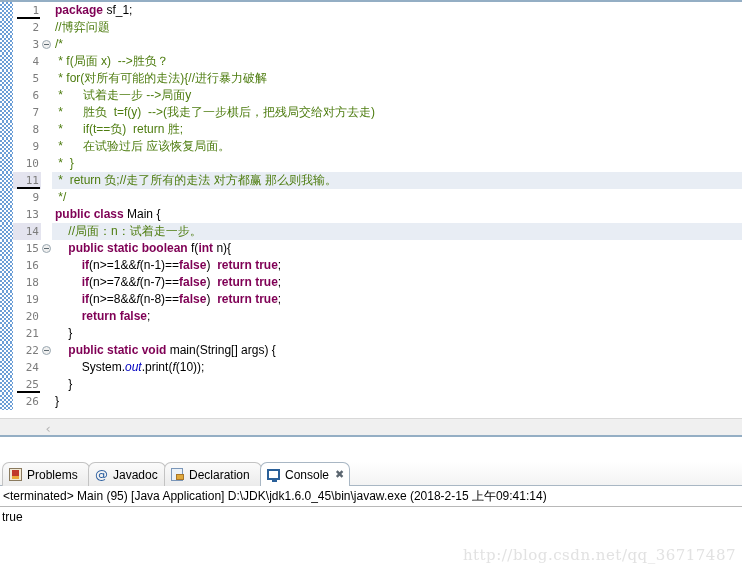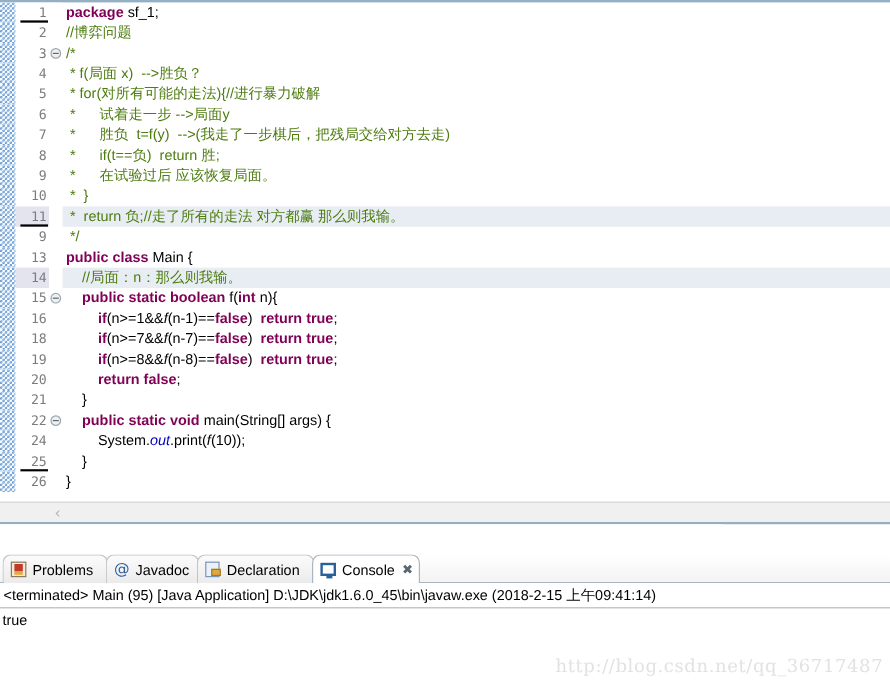--- a/index.html
+++ b/index.html
@@ -374,21 +374,21 @@
       <div class="code-row">
         <div class="ann-ruler"></div>
         <div class="gutter">13</div>
         <div class="fold"></div>
         <div class="code-text"><span class="tok-kw">public class </span><span class="tok-plain">Main {</span></div>
       </div>
       <div class="code-row">
         <div class="ann-ruler"></div>
         <div class="gutter hl">14</div>
         <div class="fold"></div>
-        <div class="code-text hl"><span class="tok-cmt">    //局面：n：那么则我输。</span></div>
+        <div class="code-text hl"><span class="tok-cmt">    //局面：n：试着走一步。</span></div>
       </div>
       <div class="code-row">
         <div class="ann-ruler"></div>
         <div class="gutter">15</div>
         <div class="fold">
           <span class="fold-icon"></span>
         </div>
         <div class="code-text"><span class="tok-plain">    </span><span class="tok-kw">public static boolean </span><span class="tok-plain">f(</span><span class="tok-kw">int </span><span class="tok-plain">n){</span></div>
       </div>
       <div class="code-row">

